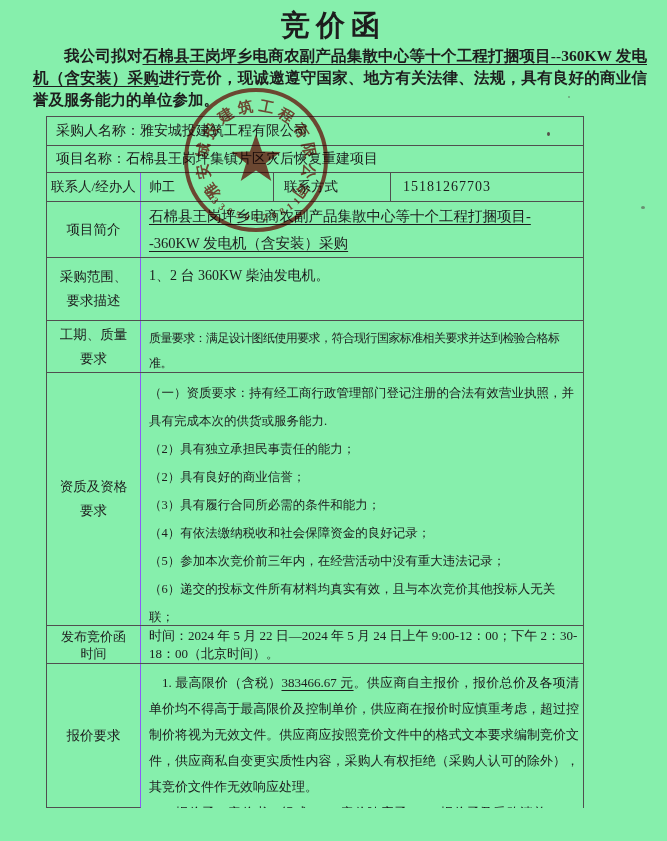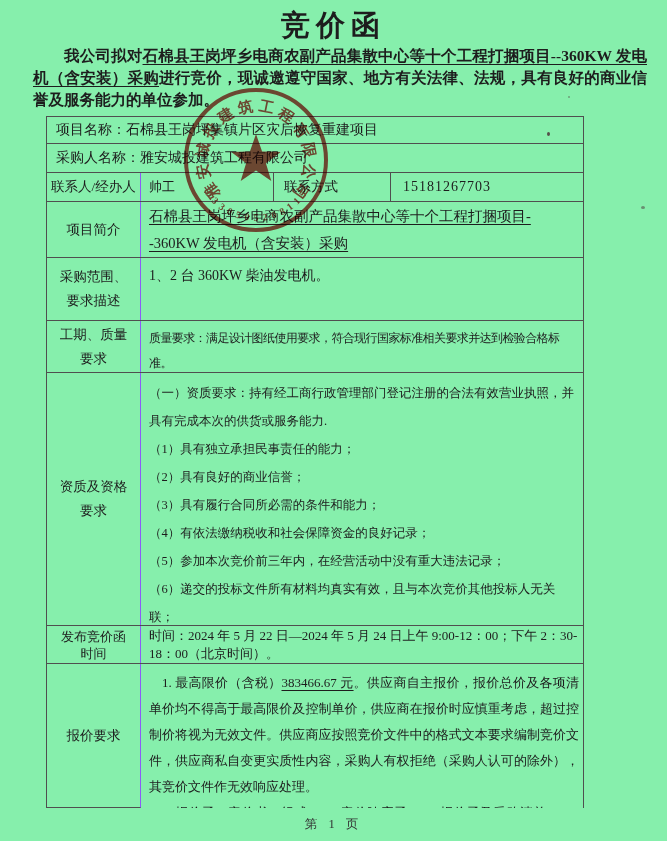--- a/index.html
+++ b/index.html
@@ -73,31 +73,31 @@
 <body>
 
 <div class="page">
 
   <div class="title">竞价函</div>
 
   <div class="intro"><span>我公司拟对</span><span class="u">石棉县王岗坪乡电商农副产品集散中心等十个工程打捆项目--360KW 发电机（含安装）采购</span><span>进行竞价，现诚邀遵守国家、地方有关法律、法规，具有良好的商业信誉及服务能力的单位参加。</span></div>
 
   <div class="btable">
 
+    <div class="row r2">
+      <div class="cnt single">
+        <span>采购人名称：</span>
+          <span>雅安城投建筑工程有限公司</span>
+      </div>
+    </div>
+
     <div class="row r1">
       <div class="cnt single">
         <span>项目名称：</span>
           <span>石棉县王岗坪集镇片区灾后恢复重建项目</span>
-      </div>
-    </div>
-
-    <div class="row r2">
-      <div class="cnt single">
-        <span>采购人名称：</span>
-          <span>雅安城投建筑工程有限公司</span>
       </div>
     </div>
 
     <div class="row r3">
       <div class="lbl">联系人/经办人</div>
       <div class="c-name">帅工</div>
       <div class="c-mlbl">联系方式</div>
       <div class="c-phone">15181267703</div>
     </div>
 
@@ -126,21 +126,21 @@
       </div>
     </div>
 
     <div class="row r7">
       <div class="lbl">
         <span>资质及资格</span>
         <span>要求</span>
       </div>
       <div class="cnt qual-cnt">
         <p>（一）资质要求：持有经工商行政管理部门登记注册的合法有效营业执照，并具有完成本次的供货或服务能力.</p>
-        <p>（1）具有独立承担民事责任的能力；</p>
+        <p>（2）具有独立承担民事责任的能力；</p>
         <p>（2）具有良好的商业信誉；</p>
         <p>（3）具有履行合同所必需的条件和能力；</p>
         <p>（4）有依法缴纳税收和社会保障资金的良好记录；</p>
         <p>（5）参加本次竞价前三年内，在经营活动中没有重大违法记录；</p>
         <p>（6）递交的投标文件所有材料均真实有效，且与本次竞价其他投标人无关联；</p>
 
       </div>
     </div>
 
     <div class="row r8">
@@ -194,15 +194,14 @@
         <text x="75" y="136" transform="rotate(36 75 75)" font-size="10" text-anchor="middle" fill="#c5332e">3</text>
         <text x="75" y="136" transform="rotate(45 75 75)" font-size="10" text-anchor="middle" fill="#c5332e">3</text>
         <text x="75" y="136" transform="rotate(54 75 75)" font-size="10" text-anchor="middle" fill="#c5332e">0</text>
       </g>
   </svg>
 
   <div class="speck s1"></div>
   <div class="speck s2"></div>
   <div class="speck s3"></div>
 
-  <div class="footer">第 1 页</div>
 
 </div>
 
 </body></html>

